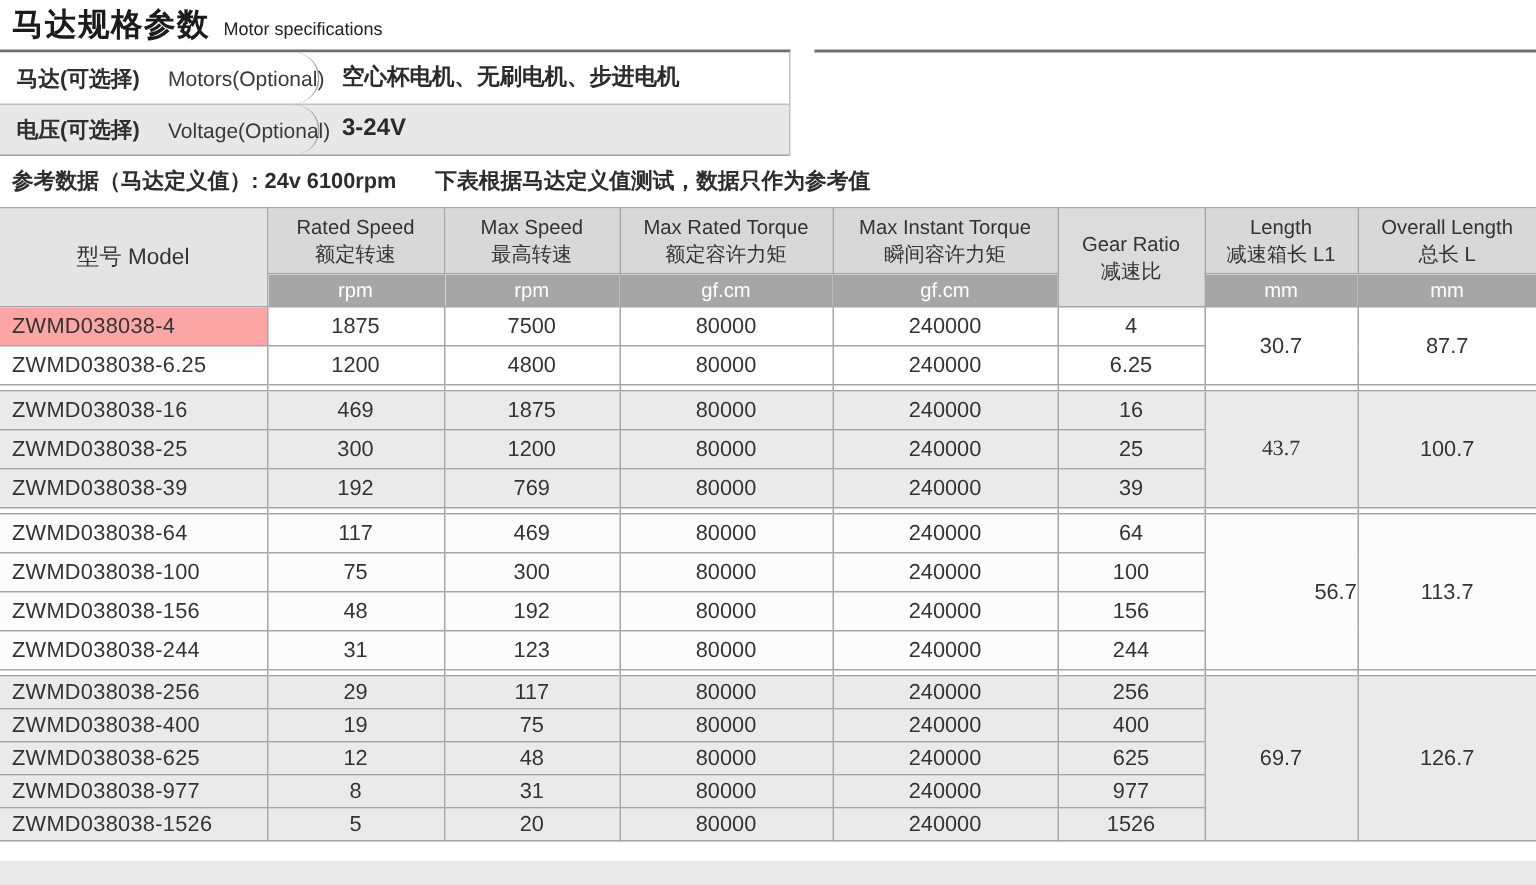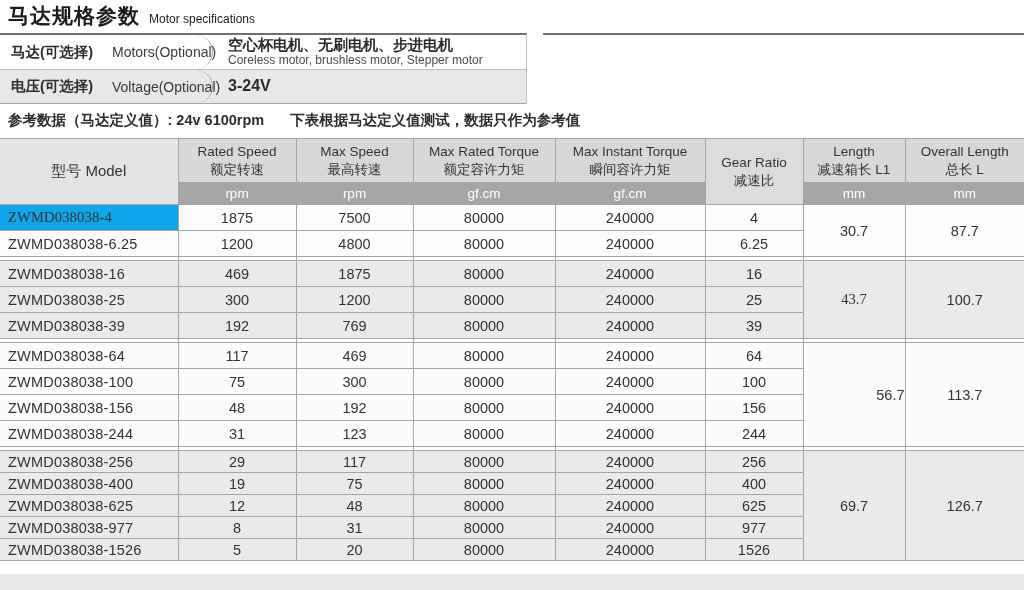--- a/index.html
+++ b/index.html
@@ -131,21 +131,20 @@
   </div>
 
   <div class="spec-table left">
     <div class="spec-row r1">
       <div class="spec-label">
         <span class="zh">马达(可选择)</span>
         <span class="en">Motors(Optional)</span>
       </div>
       <div class="spec-value">
         <div class="main">空心杯电机、无刷电机、步进电机</div>
-        <div class="sub">Coreless motor, brushless motor, Stepper motor</div>
       </div>
     </div>
     <div class="spec-row r2">
       <div class="spec-label">
         <span class="zh">电压(可选择)</span>
         <span class="en">Voltage(Optional)</span>
       </div>
       <div class="spec-value">
         <div class="main">3-24V</div>
       </div>
@@ -206,21 +205,21 @@
         <th>rpm</th>
         <th>rpm</th>
         <th>gf.cm</th>
         <th>gf.cm</th>
         <th>mm</th>
         <th class="edge-r">mm</th>
       </tr>
     </thead>
     <tbody>
         <tr class="data">
-          <td class="model edge-l" style="background: #0ea5e9; font-family: Liberation Serif, serif;">ZWMD038038-4</td>
+          <td class="model edge-l" style="background: #fca5a5;">ZWMD038038-4</td>
           <td style="background: rgb(253, 253, 253);">1875</td>
           <td style="background: rgb(253, 253, 253);">7500</td>
           <td style="background: rgb(253, 253, 253);">80000</td>
           <td style="background: rgb(253, 253, 253);">240000</td>
           <td style="background: rgb(253, 253, 253);">4</td>
           <td rowspan="2" class="merged" style="background: rgb(253, 253, 253);">30.7</td>
           <td rowspan="2" class="merged edge-r" style="background: rgb(253, 253, 253);">87.7</td>
         </tr>
         <tr class="data">
           <td class="model edge-l" style="background: rgb(253, 253, 253);">ZWMD038038-6.25</td>

